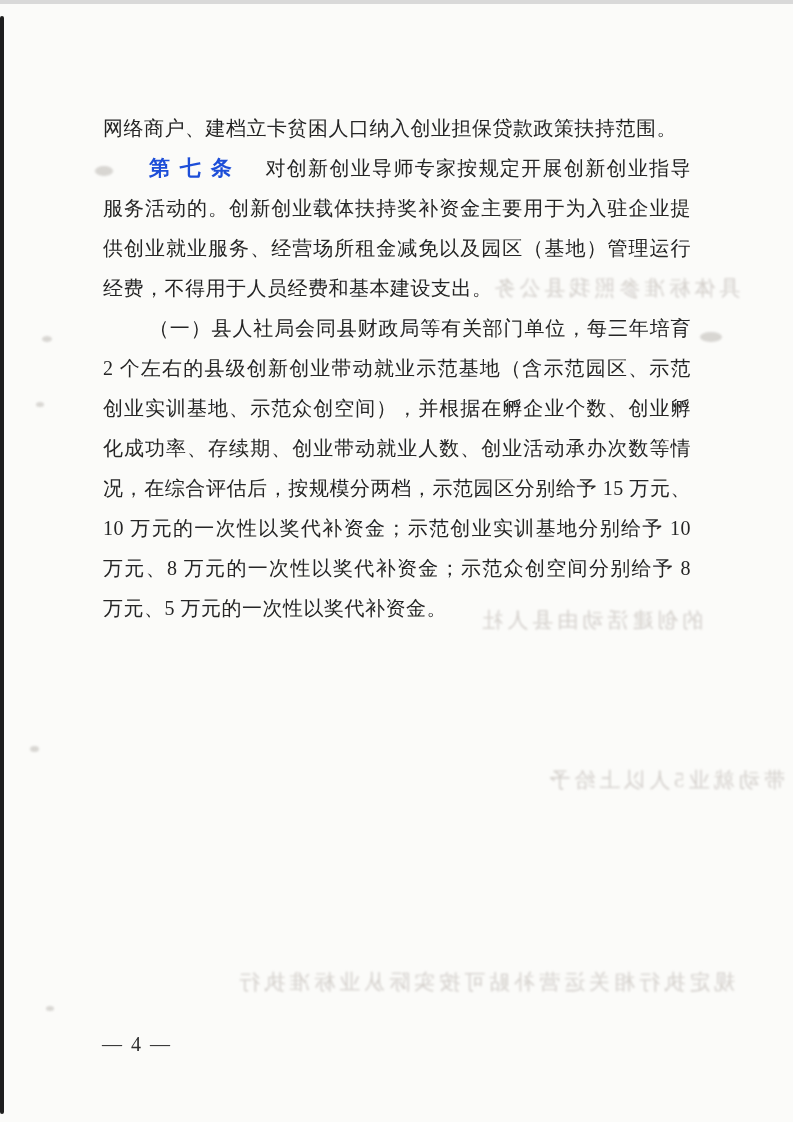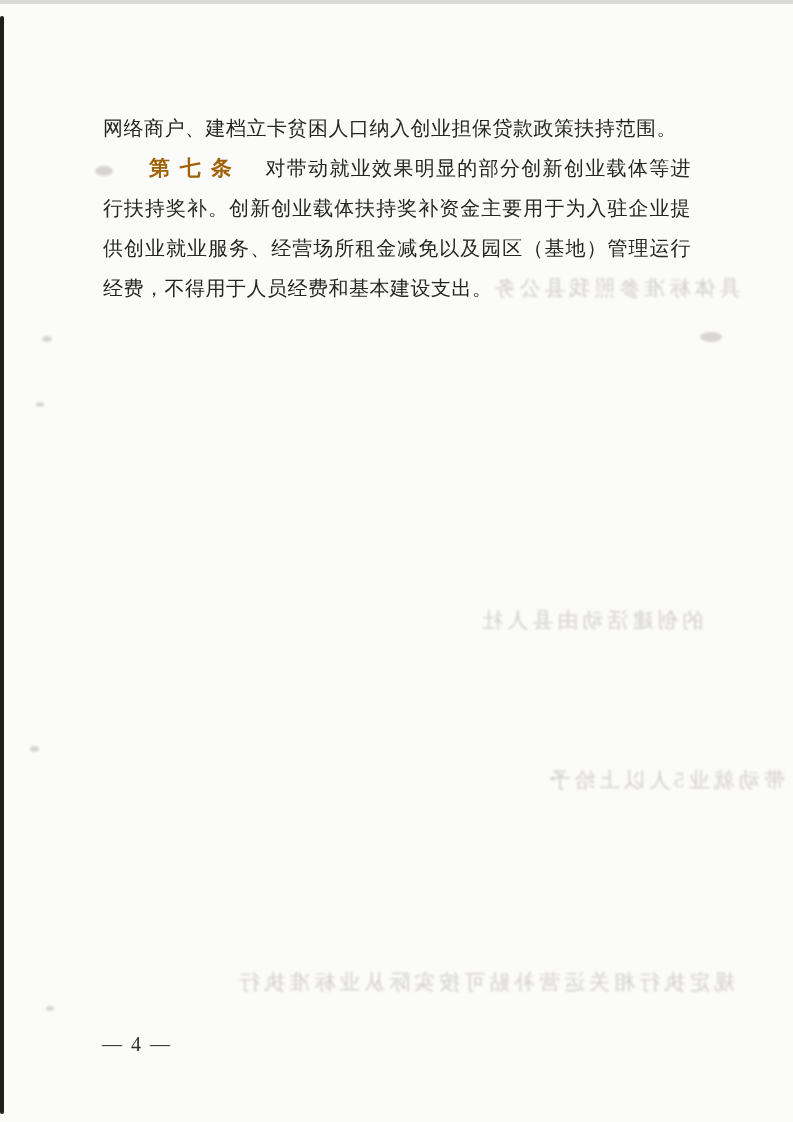--- a/index.html
+++ b/index.html
@@ -29,21 +29,21 @@
     letter-spacing:0.5px;
   }
   .para { margin:0; text-indent:2.3em; }
   .para.flush { text-indent:0; }
   .term {
     font-family:"Liberation Sans","DejaVu Sans",sans-serif;
     font-weight:700;
     font-size:21px;
     letter-spacing:9px;
     margin-right:24px;
-    color:#a16207;
+    color:#1d4ed8;
   }
   .footer {
     position:absolute;
     left:102px; top:1026px;
     font-size:20px;
     line-height:28px;
     color:#2e2e2e;
     letter-spacing:2px;
   }
   
@@ -86,23 +86,26 @@
   <div class="speck" style="left:30px;  top:742px;  width:9px;  height:6px;"></div>
   <div class="speck" style="left:46px;  top:1002px; width:8px;  height:5px;"></div>
 
   <div class="content">
 
     <p class="para flush">
       <span>网络商户、建档立卡贫困人口纳入创业担保贷款政策扶持范围。</span>
     </p>
 
     <p class="para">
-      <b class="term">第七条</b><span>对带动就业效果明显的部分创新创业载体等进行扶持奖补。创新创业载体扶持奖补资金主要用于为入驻企业提供创业就业服务、经营场所租金减免以及园区（基地）管理运行经费，不得用于人员经费和基本建设支出。</span>
+      <b class="term">第七条</b><span>对创新创业导师专家按规定开展创新创业指导服务活动的。创新创业载体扶持奖补资金主要用于为入驻企业提供创业就业服务、经营场所租金减免以及园区（基地）管理运行经费，不得用于人员经费和基本建设支出。</span>
     </p>
 
+    <p class="para">
+      <span>（一）县人社局会同县财政局等有关部门单位，每三年培育 2 个左右的县级创新创业带动就业示范基地（含示范园区、示范创业实训基地、示范众创空间），并根据在孵企业个数、创业孵化成功率、存续期、创业带动就业人数、创业活动承办次数等情况，在综合评估后，按规模分两档，示范园区分别给予 15 万元、10 万元的一次性以奖代补资金；示范创业实训基地分别给予 10 万元、8 万元的一次性以奖代补资金；示范众创空间分别给予 8 万元、5 万元的一次性以奖代补资金。</span>
+    </p>
 
 
 
   </div>
 
   <div class="footer">— 4 —</div>
 
 </div>
 
 </body></html>

